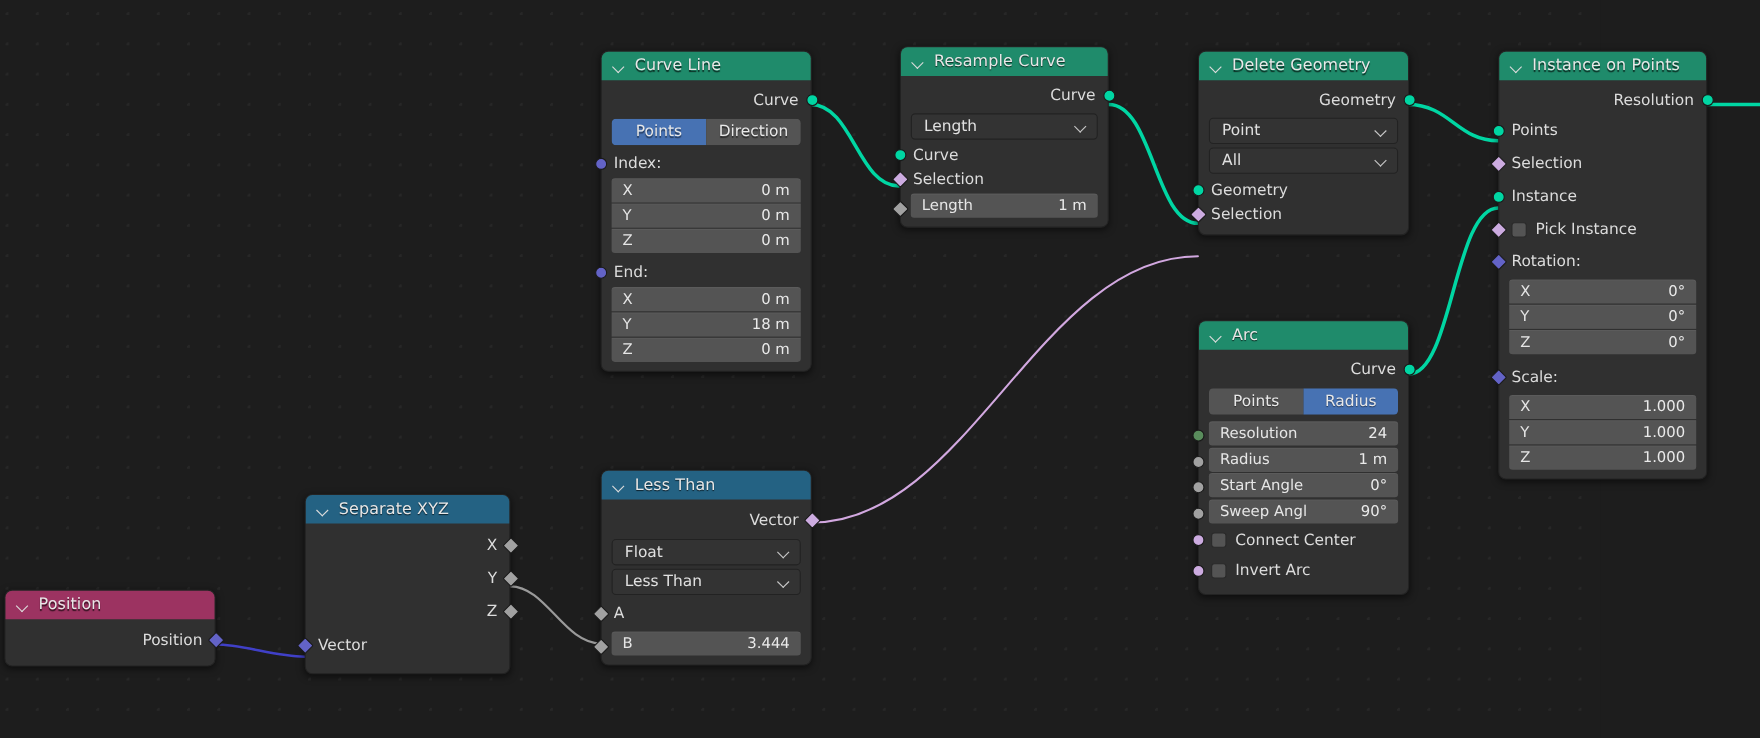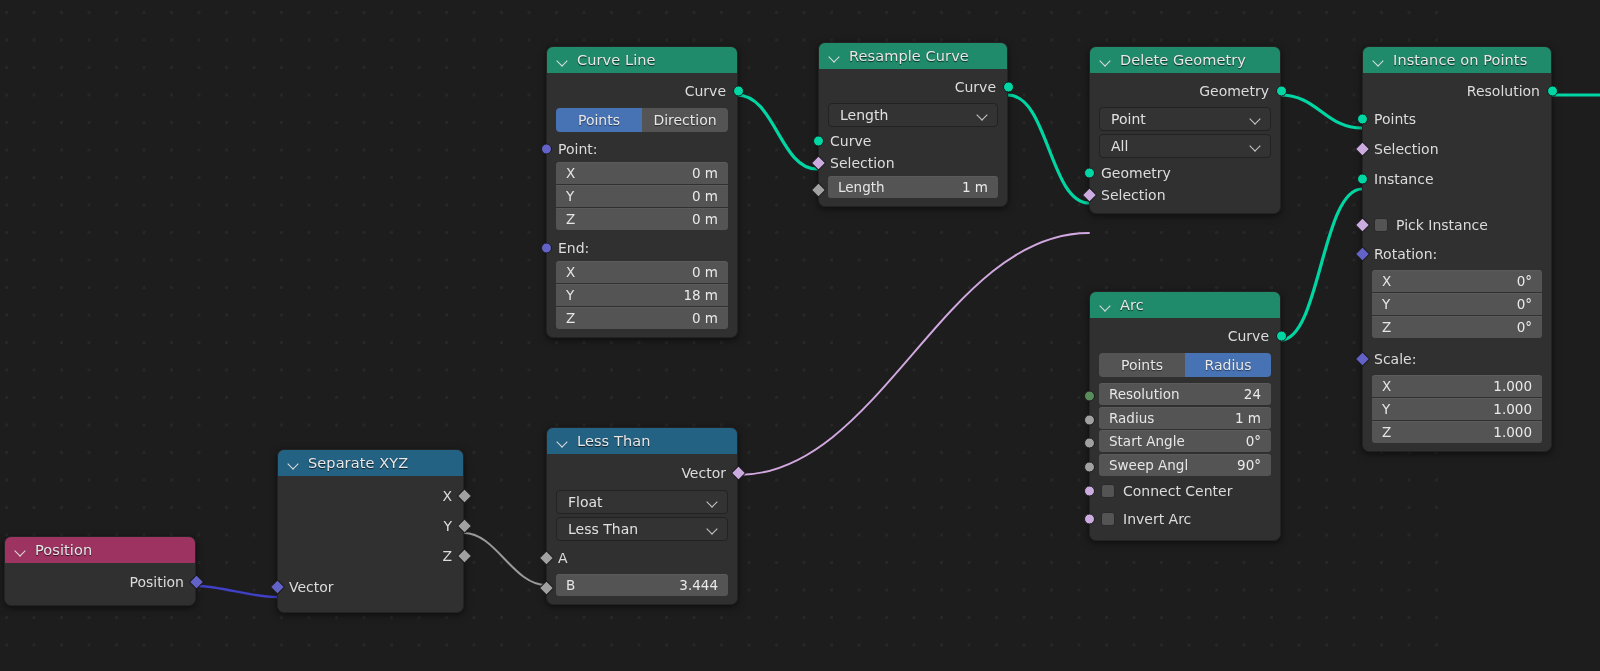--- a/index.html
+++ b/index.html
@@ -176,21 +176,21 @@
       <div class="row out" style="height:26px;">
         <span>Curve</span>
         <span class="socket right sock-circle c-geo"></span>
       </div>
       <div class="toggle">
         <div class="active">Points</div>
         <div>Direction</div>
       </div>
       <div class="row lbl-left">
         <span class="socket left sock-circle c-vec"></span>
-        <span class="row-label">Point:</span>
+        <span class="row-label">Index:</span>
       </div>
       <div class="field stack-top">
         <span>X</span>
         <span class="fv">0 m</span>
       </div>
       <div class="field stack-mid">
         <span>Y</span>
         <span class="fv">0 m</span>
       </div>
       <div class="field stack-bottom">
@@ -293,21 +293,21 @@
         <span class="row-label">Points</span>
       </div>
       <div class="row lbl-left" style="min-height:30px;">
         <span class="socket left sock-diamond c-bool"></span>
         <span class="row-label">Selection</span>
       </div>
       <div class="row lbl-left" style="min-height:30px;">
         <span class="socket left sock-circle c-geo"></span>
         <span class="row-label">Instance</span>
       </div>
-      <div class="row lbl-left" style="min-height:30px;margin-top:16px;">
+      <div class="row lbl-left" style="min-height:30px;">
         <span class="socket left sock-diamond c-bool"></span>
         <span class="chk"></span>
         <span class="row-label">Pick Instance</span>
       </div>
       <div class="row lbl-left" style="min-height:28px;">
         <span class="socket left sock-diamond c-vec"></span>
         <span class="row-label">Rotation:</span>
       </div>
       <div class="field stack-top">
         <span>X</span>

